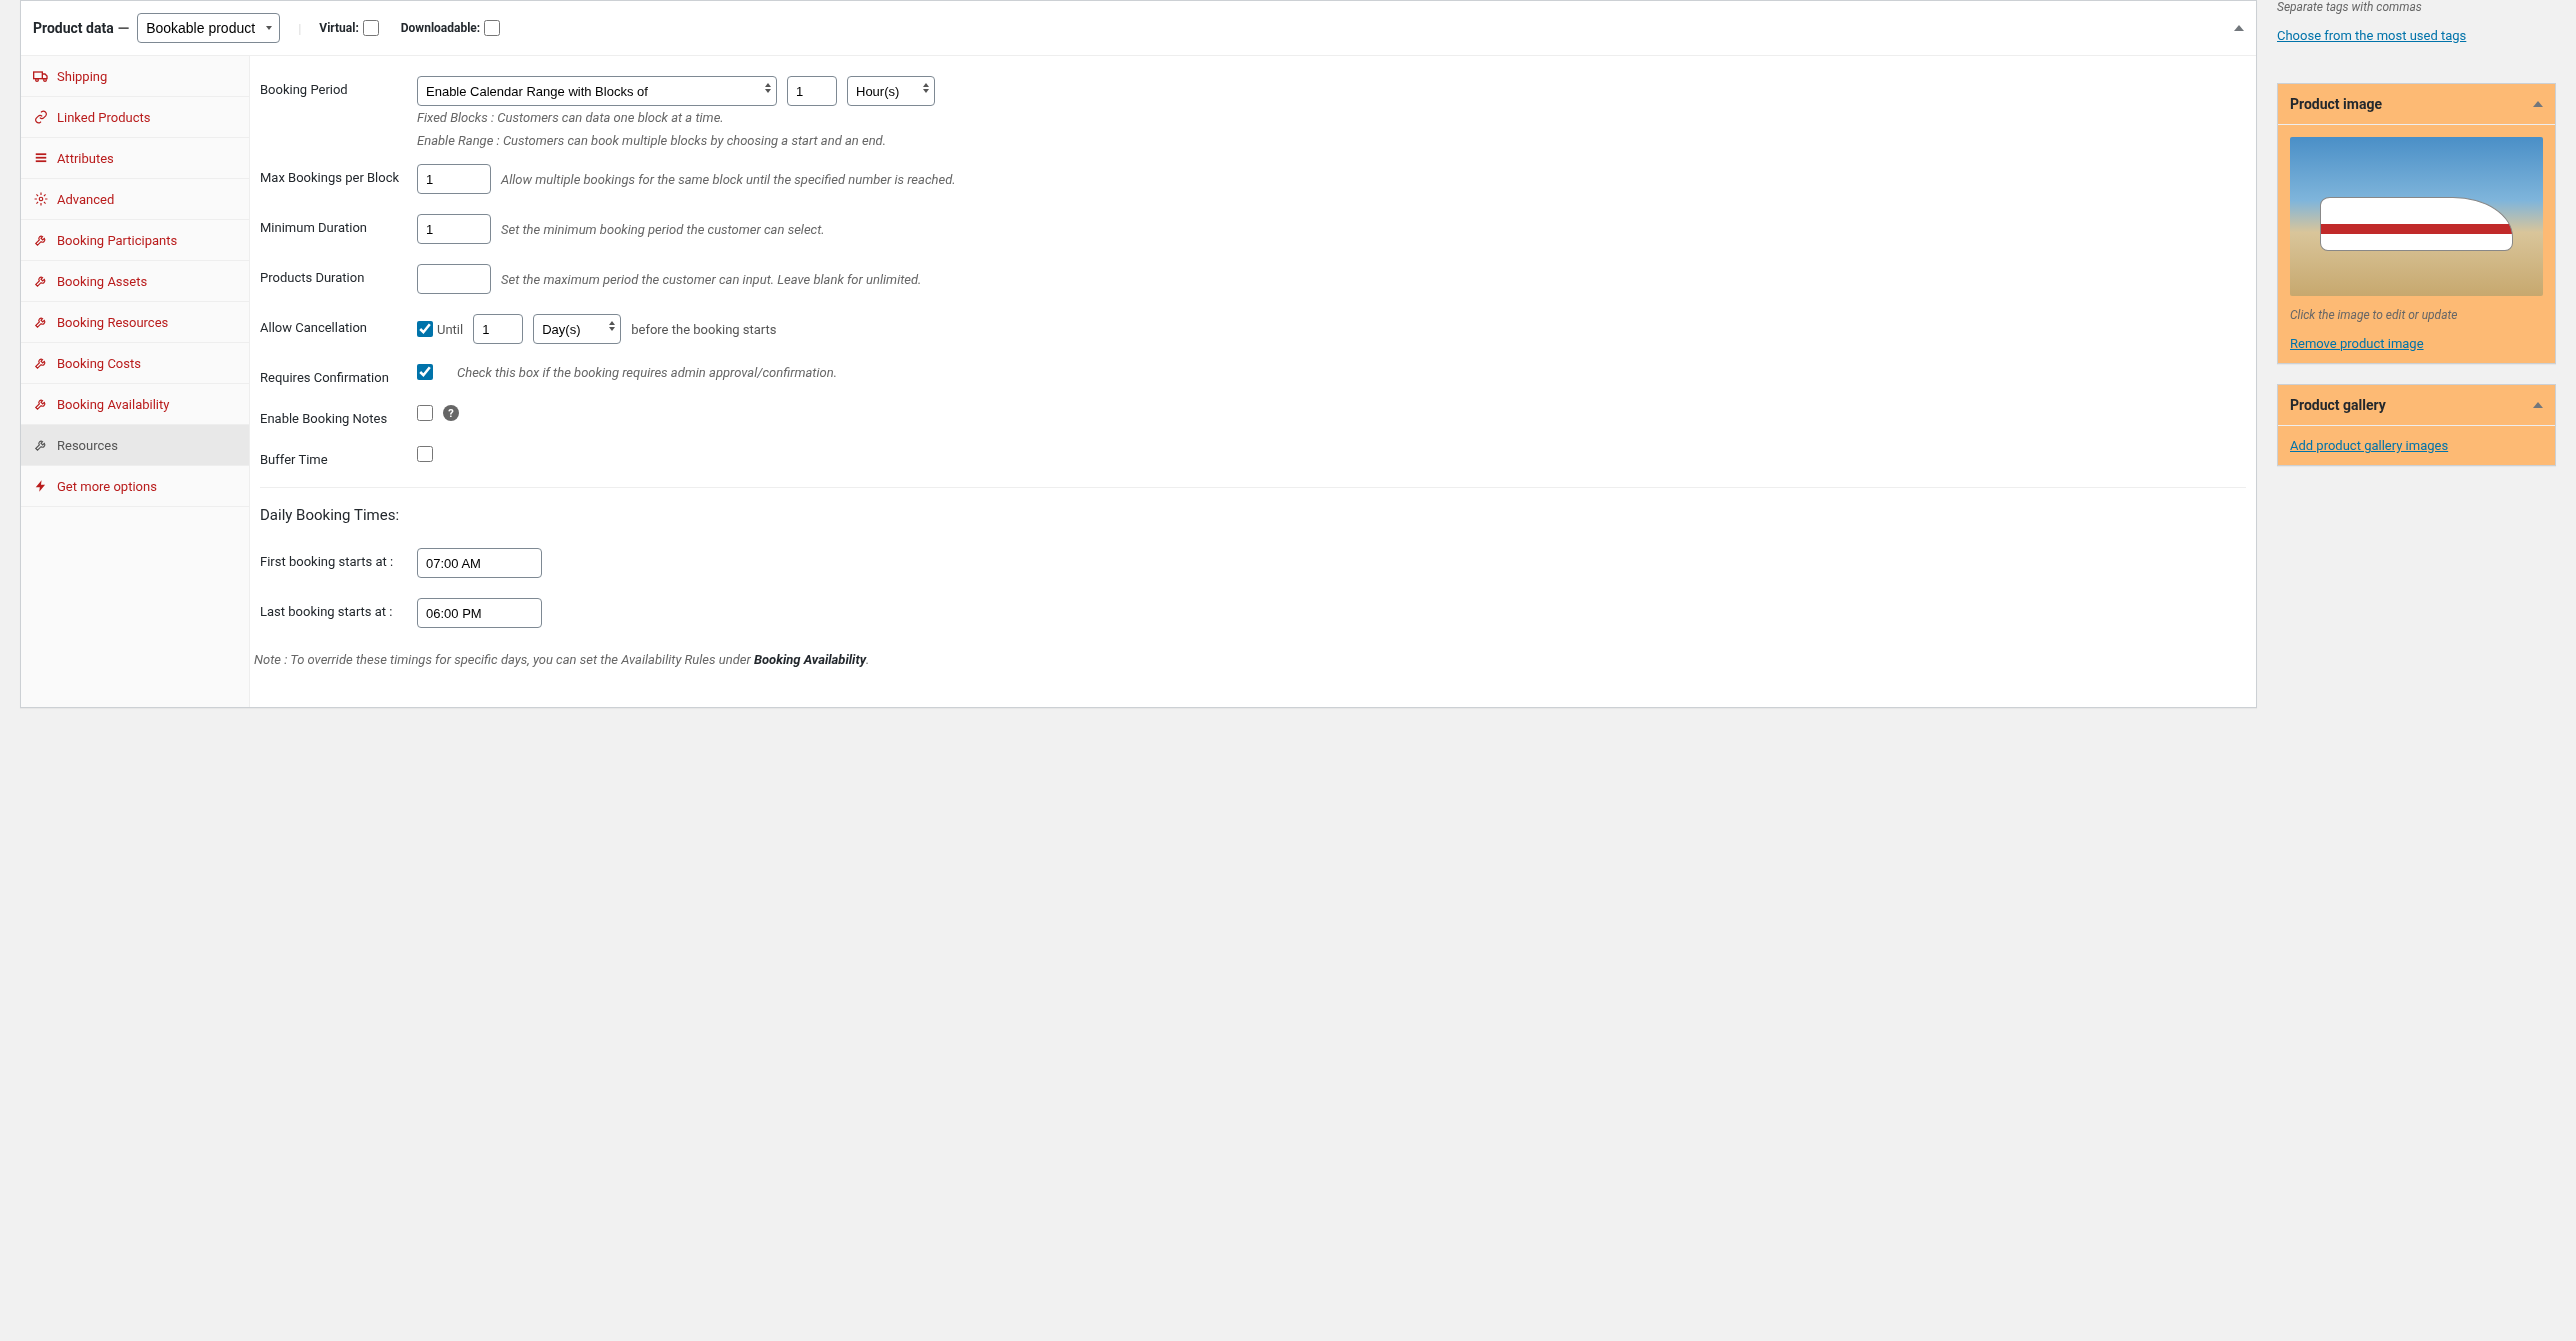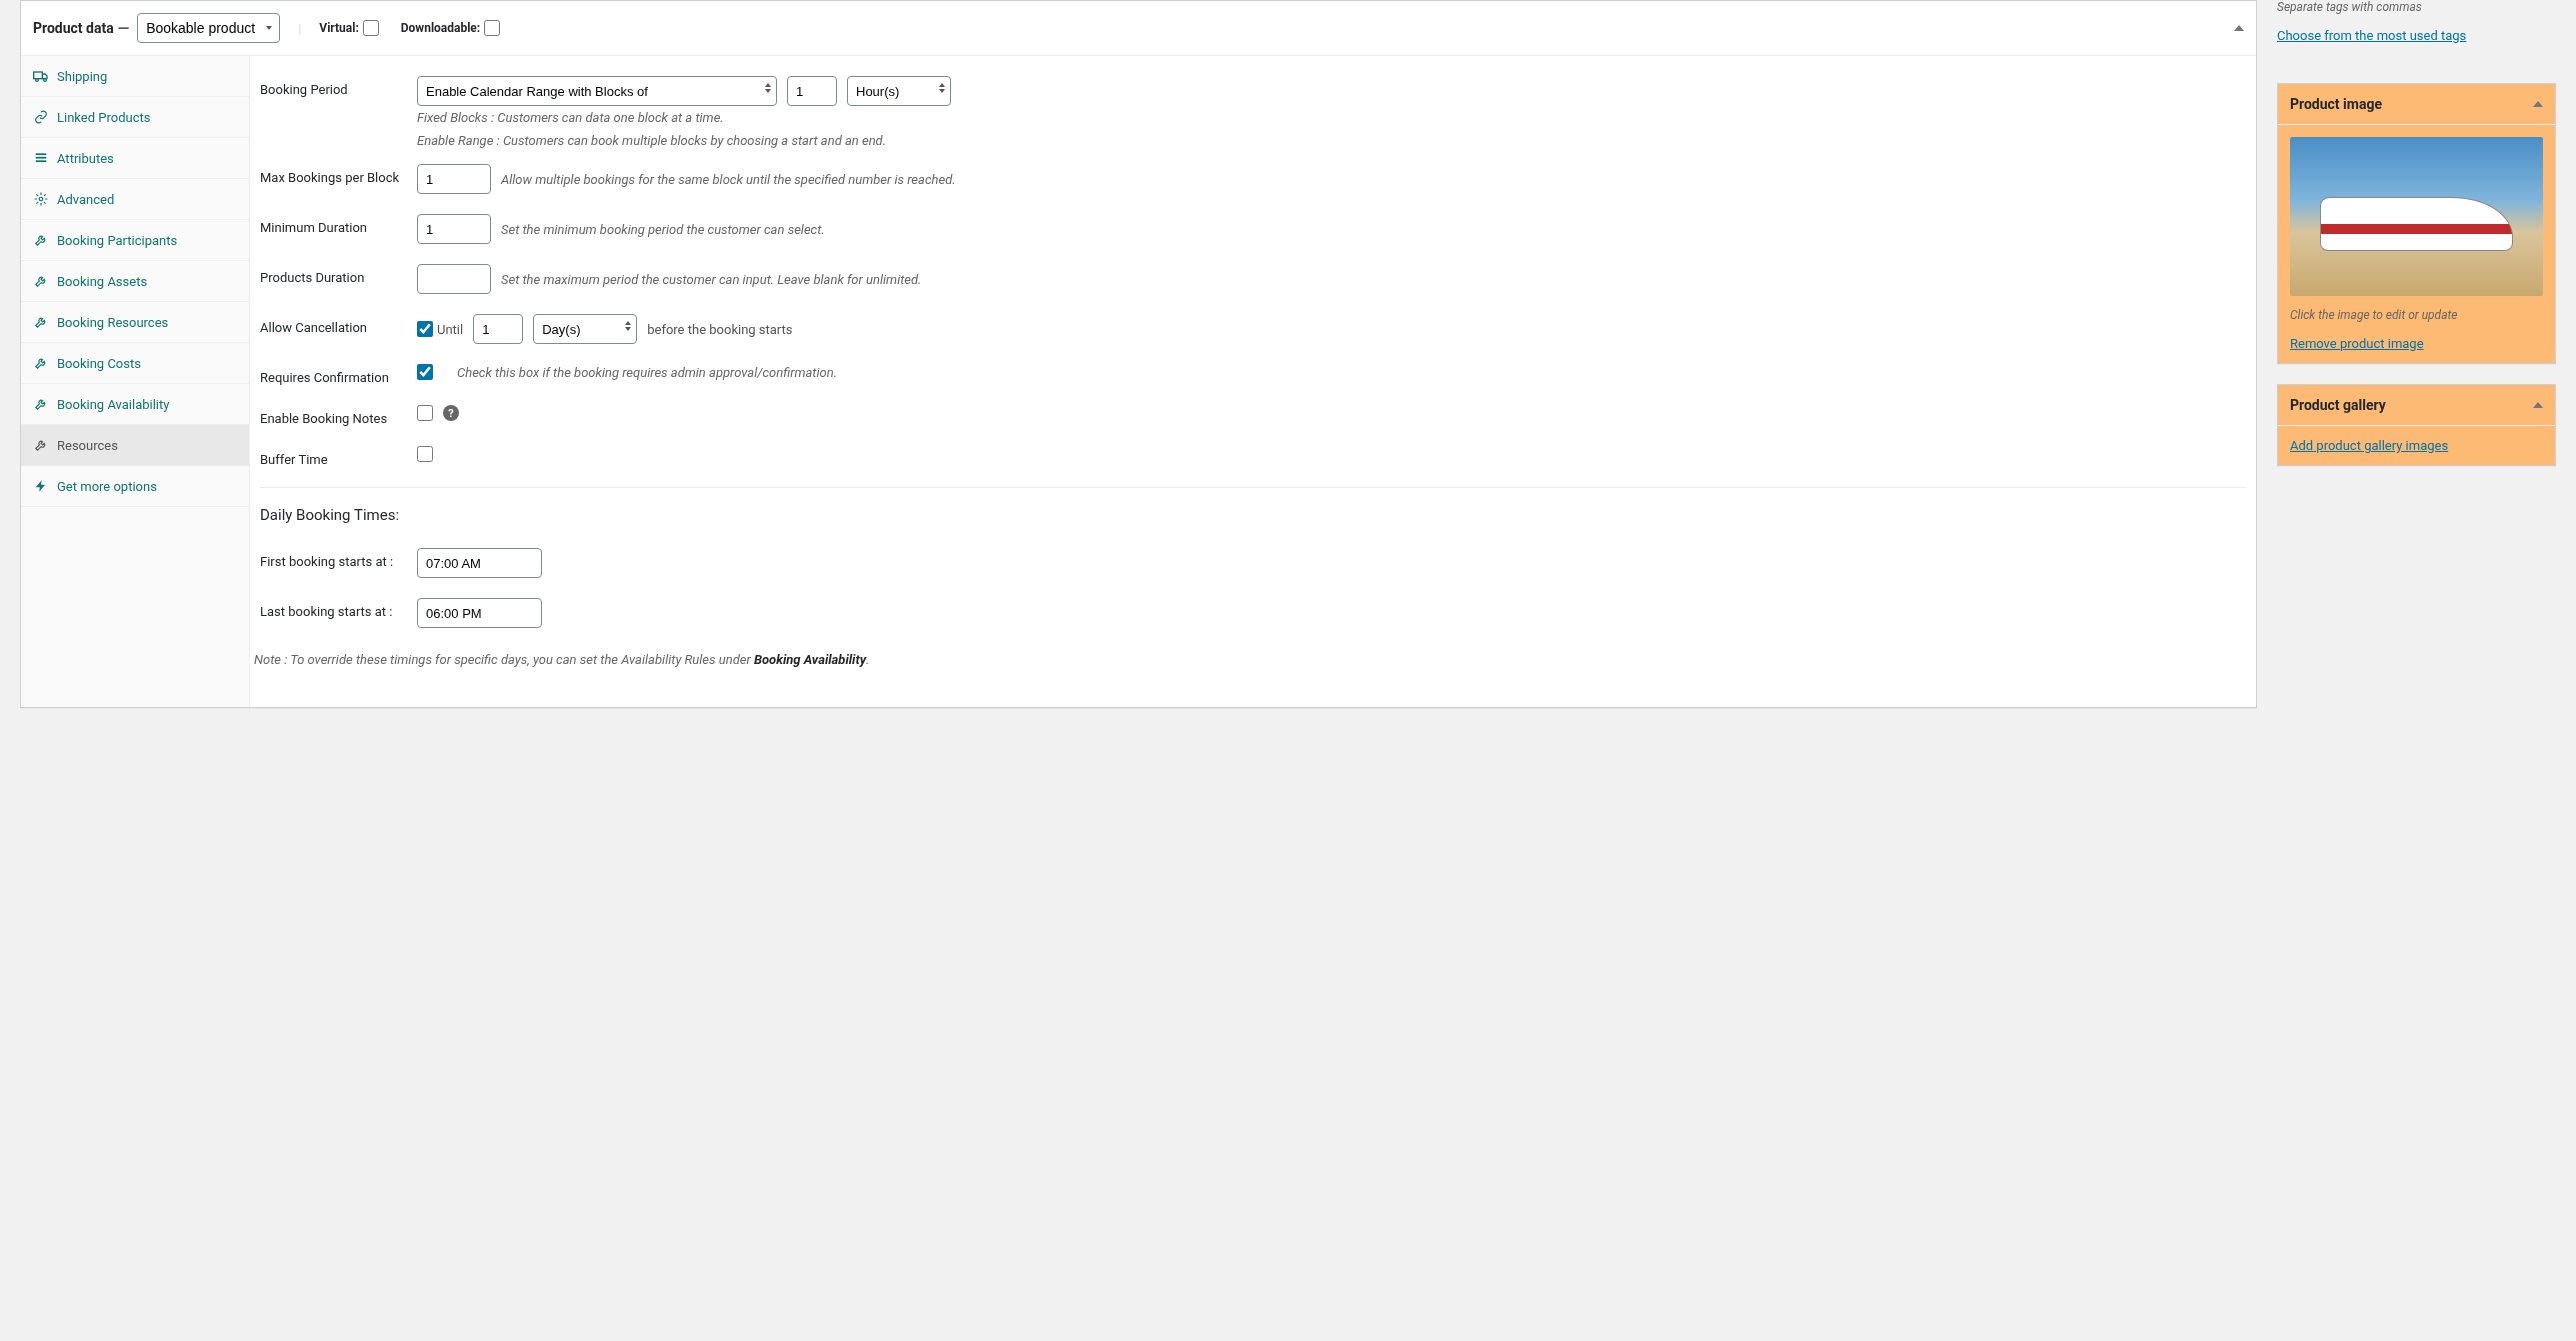--- a/index.html
+++ b/index.html
@@ -17,33 +17,33 @@
 .small-select-wrap { position: relative; display: inline-block; }
 .small-select-wrap:after { content: ""; position: absolute; right: 6px; top: 50%; transform: translateY(-50%); border-left: 3px solid transparent; border-right: 3px solid transparent; border-top: 4px solid #555; pointer-events: none; }
 .small-select-wrap:before { content: ""; position: absolute; right: 6px; top: 50%; transform: translateY(-8px); border-left: 3px solid transparent; border-right: 3px solid transparent; border-bottom: 4px solid #555; pointer-events: none; }
 .panel-header .divider { color: #ddd; margin: 0 18px; }
 .panel-header label { font-size: 12px; font-weight: bold; color: #23282d; margin-right: 4px; }
 .panel-header input[type=checkbox] { width: 16px; height: 16px; vertical-align: middle; margin-right: 22px; }
 .panel-header .chevron { margin-left: auto; cursor: pointer; }
 .caret-up { width: 0; height: 0; border-left: 5px solid transparent; border-right: 5px solid transparent; border-bottom: 6px solid #72777c; }
 .panel-body { display: flex; }
 .tabs { width: 229px; background: #fafafa; border-right: 1px solid #eee; }
-.tab { display: flex; align-items: center; gap: 8px; padding: 12px 12px; border-bottom: 1px solid #eee; color: #0f766e; cursor: pointer; font-size: 13px; }
+.tab { display: flex; align-items: center; gap: 8px; padding: 12px 12px; border-bottom: 1px solid #eee; color: #b91c1c; cursor: pointer; font-size: 13px; }
 .tab.active { background: #e8e8e8; color: #555; }
 .tab .icon { width: 16px; height: 16px; display: inline-flex; align-items: center; justify-content: center; color: inherit; }
 .content { flex: 1; padding: 10px 10px 30px 10px; }
 .field-row { display: flex; align-items: flex-start; padding: 10px 0 10px 0; }
 .field-row.nosep { padding-bottom: 2px; }
 .field-label { width: 157px; flex-shrink: 0; color: #23282d; font-size: 13px; padding-top: 6px; }
 .field-controls { flex: 1; display: flex; align-items: center; gap: 10px; flex-wrap: wrap; }
 .hint { color: #666; font-style: italic; font-size: 13px; }
 .hint-indent { margin-left: 0; padding: 2px 0 6px 157px; }
 input[type=text], input[type=number], select { border: 1px solid #7e8993; border-radius: 4px; padding: 4px 8px; font-size: 13px; height: 30px; background: #fff; }
 select.big { width: 360px; height: 30px; -webkit-appearance: none; appearance: none; padding-right: 22px; }
-select.small { width: 104px; height: 30px; -webkit-appearance: none; appearance: none; padding-right: 22px; }
+select.small { width: 88px; height: 30px; -webkit-appearance: none; appearance: none; padding-right: 22px; }
 input.num-small { width: 50px; }
 input[type=text].time { width: 125px; }
 input[type=checkbox] { width: 16px; height: 16px; accent-color: #0073aa; }
 hr.sep { border: none; border-top: 1px solid #eee; margin: 10px 0 18px 0; }
 .section-title { font-size: 15px; color: #23282d; margin-bottom: 14px; }
 .note-line { color: #666; font-style: italic; margin: 14px 0 10px -6px; }
 .note-line b { color: #23282d; font-style: italic; font-weight: bold; }
 .help-icon { display: inline-flex; width: 16px; height: 16px; border-radius: 50%; background: #666; color: #fff; align-items: center; justify-content: center; font-size: 11px; font-weight: bold; }
 .metabox { background: #fdba74; border: 1px solid #ccd0d4; box-shadow: 0 1px 1px rgba(0,0,0,.04); }
 .metabox-head { display: flex; align-items: center; justify-content: space-between; padding: 12px 12px; border-bottom: 1px solid #eee; }

